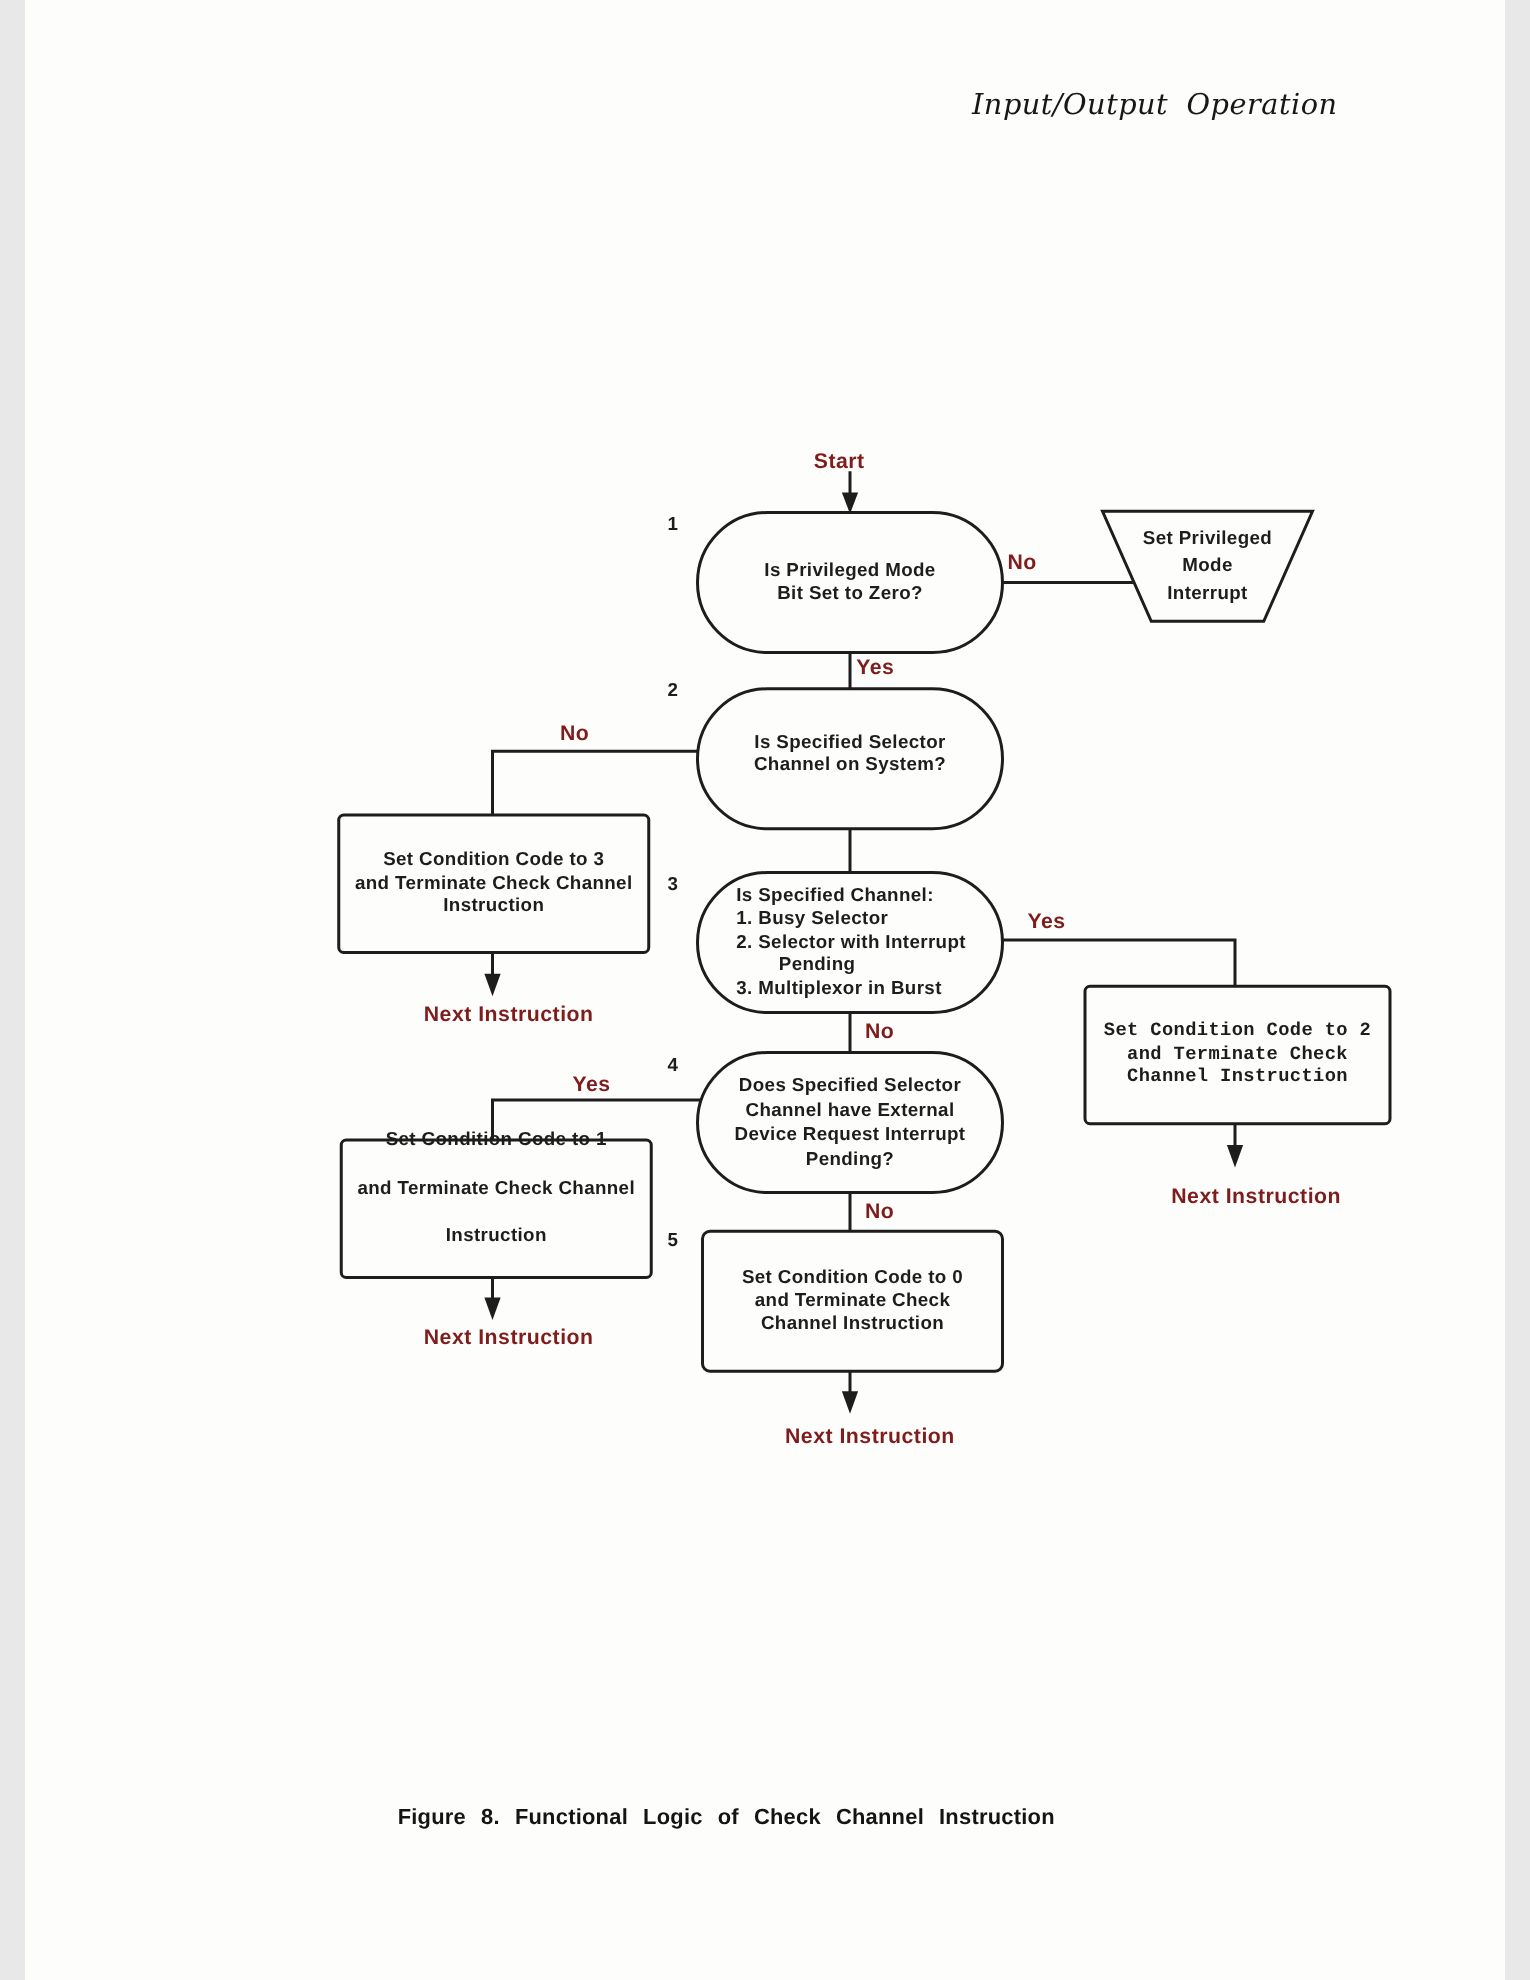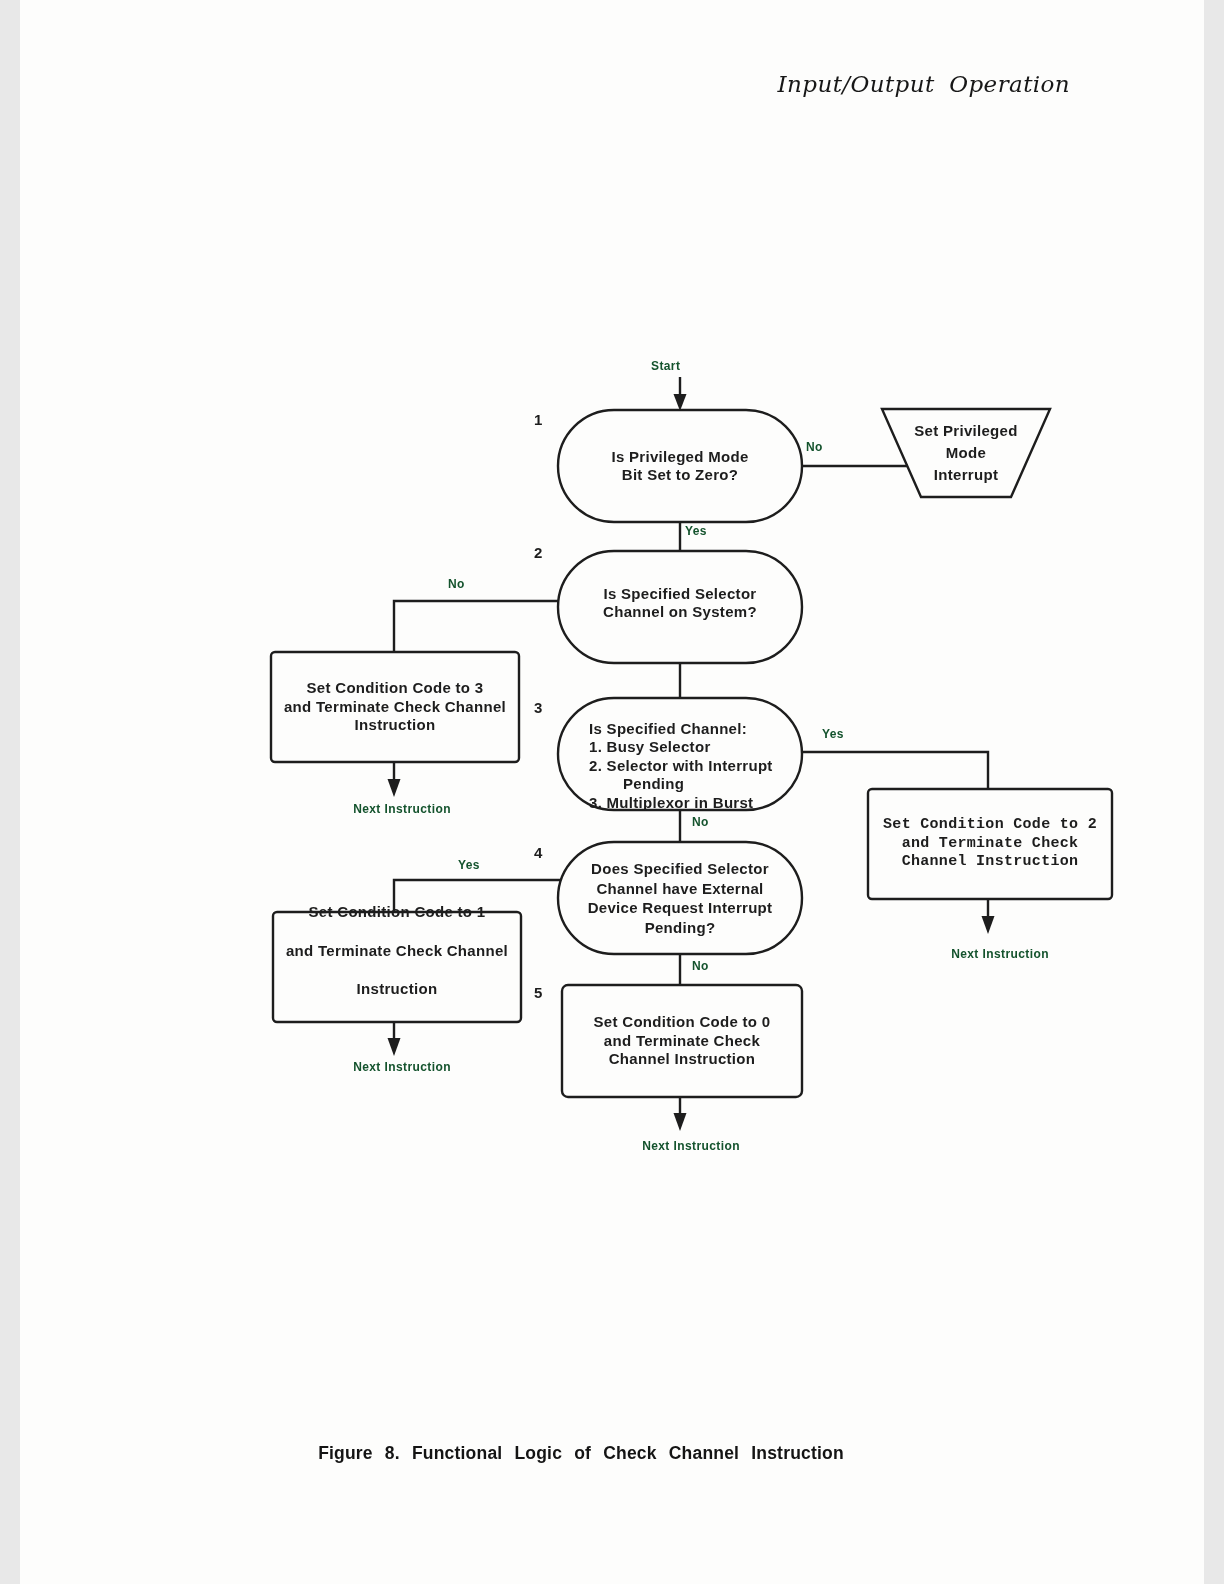--- a/index.html
+++ b/index.html
@@ -9,32 +9,32 @@
     font-family:"Liberation Sans", sans-serif;
   }
   .header {
     position:absolute; top:71px; right:134px;
     font-family:"DejaVu Serif", serif; font-style:italic;
     font-size:23px; letter-spacing:0.4px; word-spacing:7px; color:#171717;
     white-space:nowrap;
   }
   .diagram-svg { position:absolute; left:0; top:0; }
   .lbl {
-    position:absolute; font-weight:bold; font-size:12px;
-    letter-spacing:0.4px; white-space:nowrap; color:#14532d;
+    position:absolute; font-weight:bold; font-size:17px;
+    letter-spacing:0.4px; white-space:nowrap; color:#7f1d1d;
   }
   .num { position:absolute; font-weight:bold; font-size:15px; color:#1d1d1d; }
   .node-text {
     position:absolute; display:flex; flex-direction:column;
     justify-content:center; align-items:center; text-align:center;
     font-weight:bold; font-size:15px; line-height:18.5px;
     letter-spacing:0.3px; color:#1d1d1d;
   }
   .node-text span { display:block; }
-  .node-text.left-align { align-items:flex-start; text-align:left;margin-top:12px; }
+  .node-text.left-align { align-items:flex-start; text-align:left; }
   .node-text.lh20 { line-height:19.5px; }
   .node-text.lh22 { line-height:22px; }
   .indent { padding-left:34px; }
   .ni { text-align:center; }
   .caption {
     position:absolute; top:1443px; left:211px; width:700px;
     text-align:center; font-weight:bold; font-size:17.5px;
     letter-spacing:0.2px; word-spacing:7px; color:#141414; white-space:nowrap;
   }
   .pagenum {

